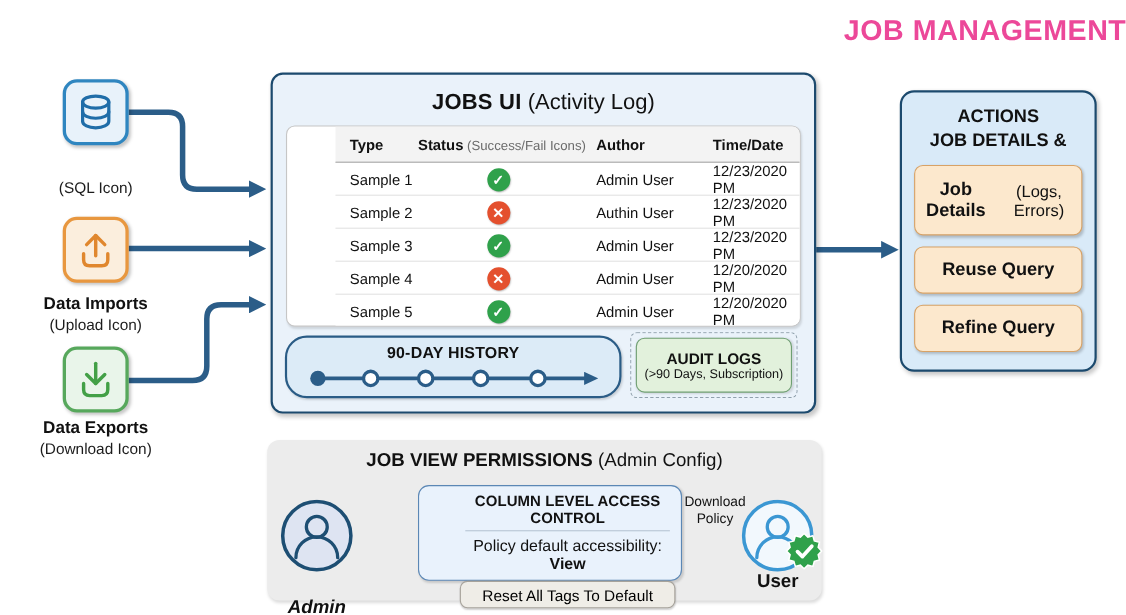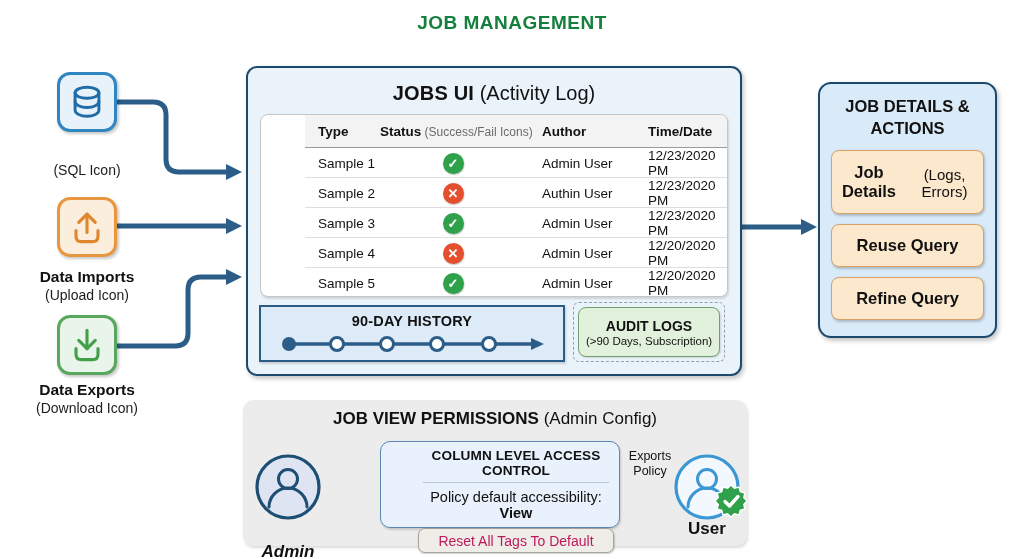--- a/index.html
+++ b/index.html
@@ -6,22 +6,22 @@
   html,body { width:1024px; height:559px; }
   body {
     position:relative; background:#ffffff;
     font-family:"Liberation Sans", sans-serif; color:#111;
     overflow:hidden;
   }
   .abs { position:absolute; }
 
   
   .main-title {
-    left:0; top:12px; width:1024px; text-align:center;
-    font-size:19px; font-weight:bold; letter-spacing:.5px; color:#15803d;
+    left:0; top:12px; width:1024px; text-align:right;
+    font-size:26px; font-weight:bold; letter-spacing:.5px; color:#ec4899;
   }
 
   
   .src-box {
     width:60px; height:60px; border-radius:13px; border:3px solid;
     display:flex; align-items:center; justify-content:center;
     box-shadow:1.5px 2px 3px rgba(0,0,0,.22);
   }
   .src-box.blue   { border-color:#2f86c0; background:#e8f2fa; }
   .src-box.orange { border-color:#e8973f; background:#fbeedd; }
@@ -59,21 +59,21 @@
     display:flex; align-items:center; justify-content:center;
     color:#fff; font-size:13px; font-weight:bold;
     box-shadow:0.5px 1px 1.5px rgba(0,0,0,.25);
   }
   .status-icon.success { background:#2fa14b; }
   .status-icon.fail    { background:#e4502e; }
 
   
   .history-box {
     left:259px; top:305px; width:306px; height:57px;
-    background:#dcebf7; border:2px solid #2a5c86; border-radius:0;
+    background:#dcebf7; border:2px solid #2a5c86; border-radius:20px;
     box-shadow:1px 1.5px 2px rgba(0,0,0,.15);
   }
   .history-label { width:100%; text-align:center; margin-top:6px;
                    font-weight:bold; font-size:14.5px; letter-spacing:.2px; }
   .audit-dashed {
     left:573px; top:302px; width:152px; height:60px;
     border:1.6px dashed #90a0ac; border-radius:6px; padding:4px;
   }
   .audit-green {
     width:100%; height:100%;
@@ -106,21 +106,21 @@
     background:#e9f2fc; border:1.6px solid #5b87b5; border-radius:10px;
     box-shadow:1px 1.5px 2px rgba(0,0,0,.15);
     padding-left:32px;
   }
   .clac-title { text-align:center; margin-top:6px; font-weight:bold; font-size:13.6px; letter-spacing:.1px; }
   .clac-div { border-top:1px solid #b7c5d4; margin:4px 10px 0 10px; }
   .clac-policy { text-align:center; margin-top:6px; font-size:14.5px; }
   .reset-btn {
     display:block; margin:7px auto 0 auto; width:196px; height:25px;
     background:#efede7; border:1.3px solid #a7a39b; border-radius:7px;
-    font-size:14px; font-family:"Liberation Sans",sans-serif; color:#be185d;
+    font-size:14px; font-family:"Liberation Sans",sans-serif; color:#000000;
     cursor:pointer; box-shadow:0.5px 1px 1.5px rgba(0,0,0,.18);
   }
   .person-label { font-weight:bold; font-size:17px; text-align:center; width:80px; }
   .attached-label { left:619px; top:449px; width:62px; text-align:center;
                     font-size:12.5px; line-height:15px; color:#111; }
   svg { display:block; }
 </style>
 </head>
 <body>
 
@@ -249,22 +249,22 @@
 
 <div class="abs audit-dashed">
   <div class="audit-green">
     <div class="a1">AUDIT LOGS</div>
     <div class="a2">(&gt;90 Days, Subscription)</div>
   </div>
 </div>
 
 <div class="abs panel-border right-panel"></div>
 <div class="abs rp-title">
+  <div>ACTIONS</div>
   <div>JOB DETAILS &amp;</div>
-  <div>ACTIONS</div>
 </div>
 <div class="abs action-btn" style="top:150px;height:64px;">
   <div class="b1">Job Details</div>
   <div class="b2">(Logs, Errors)</div>
 </div>
 <div class="abs action-btn" style="top:224px;height:43px;">
   <div class="b1">Reuse Query</div>
 </div>
 <div class="abs action-btn" style="top:277px;height:43px;">
   <div class="b1">Refine Query</div>
@@ -281,21 +281,21 @@
 <div class="abs person-label" style="left:248px;top:542px;font-style:italic;">Admin</div>
 
 <div class="abs clac-box">
   <div class="clac-title">COLUMN LEVEL ACCESS CONTROL</div>
   <div class="clac-div"></div>
   <div class="clac-policy"><span>Policy default accessibility: </span><b>View</b></div>
   <button class="reset-btn">Reset All Tags To Default</button>
 </div>
 
 <div class="abs attached-label">
-  <div>Exports</div>
+  <div>Download</div>
   <div>Policy</div>
 </div>
 
 <svg class="abs" style="left:674px;top:454px;" width="66" height="66" viewBox="0 0 66 66">
   <circle cx="33" cy="33" r="31" fill="#f2f8fd" stroke="#3b97d3" stroke-width="3.2"></circle>
   <circle cx="33" cy="25" r="9.5" fill="none" stroke="#3b97d3" stroke-width="3"></circle>
   <path d="M14,53 a19,19 0 0 1 38,0" fill="none" stroke="#3b97d3" stroke-width="3" stroke-linecap="round"></path>
 </svg>
 <svg class="abs" style="left:714px;top:484px;" width="34" height="34" viewBox="0 0 34 34">
   <polygon points="17,1 20.4,4.3 25,3.1 26.3,7.7 30.9,9 29.8,13.6 33,17 29.8,20.4 30.9,25 26.3,26.3 25,30.9 20.4,29.8 17,33 13.6,29.8 9,30.9 7.7,26.3 3.1,25 4.3,20.4 1,17 4.3,13.6 3.1,9 7.7,7.7 9,3.1 13.6,4.3" fill="#2fa14b" stroke="#ffffff" stroke-width="1.4"></polygon>

